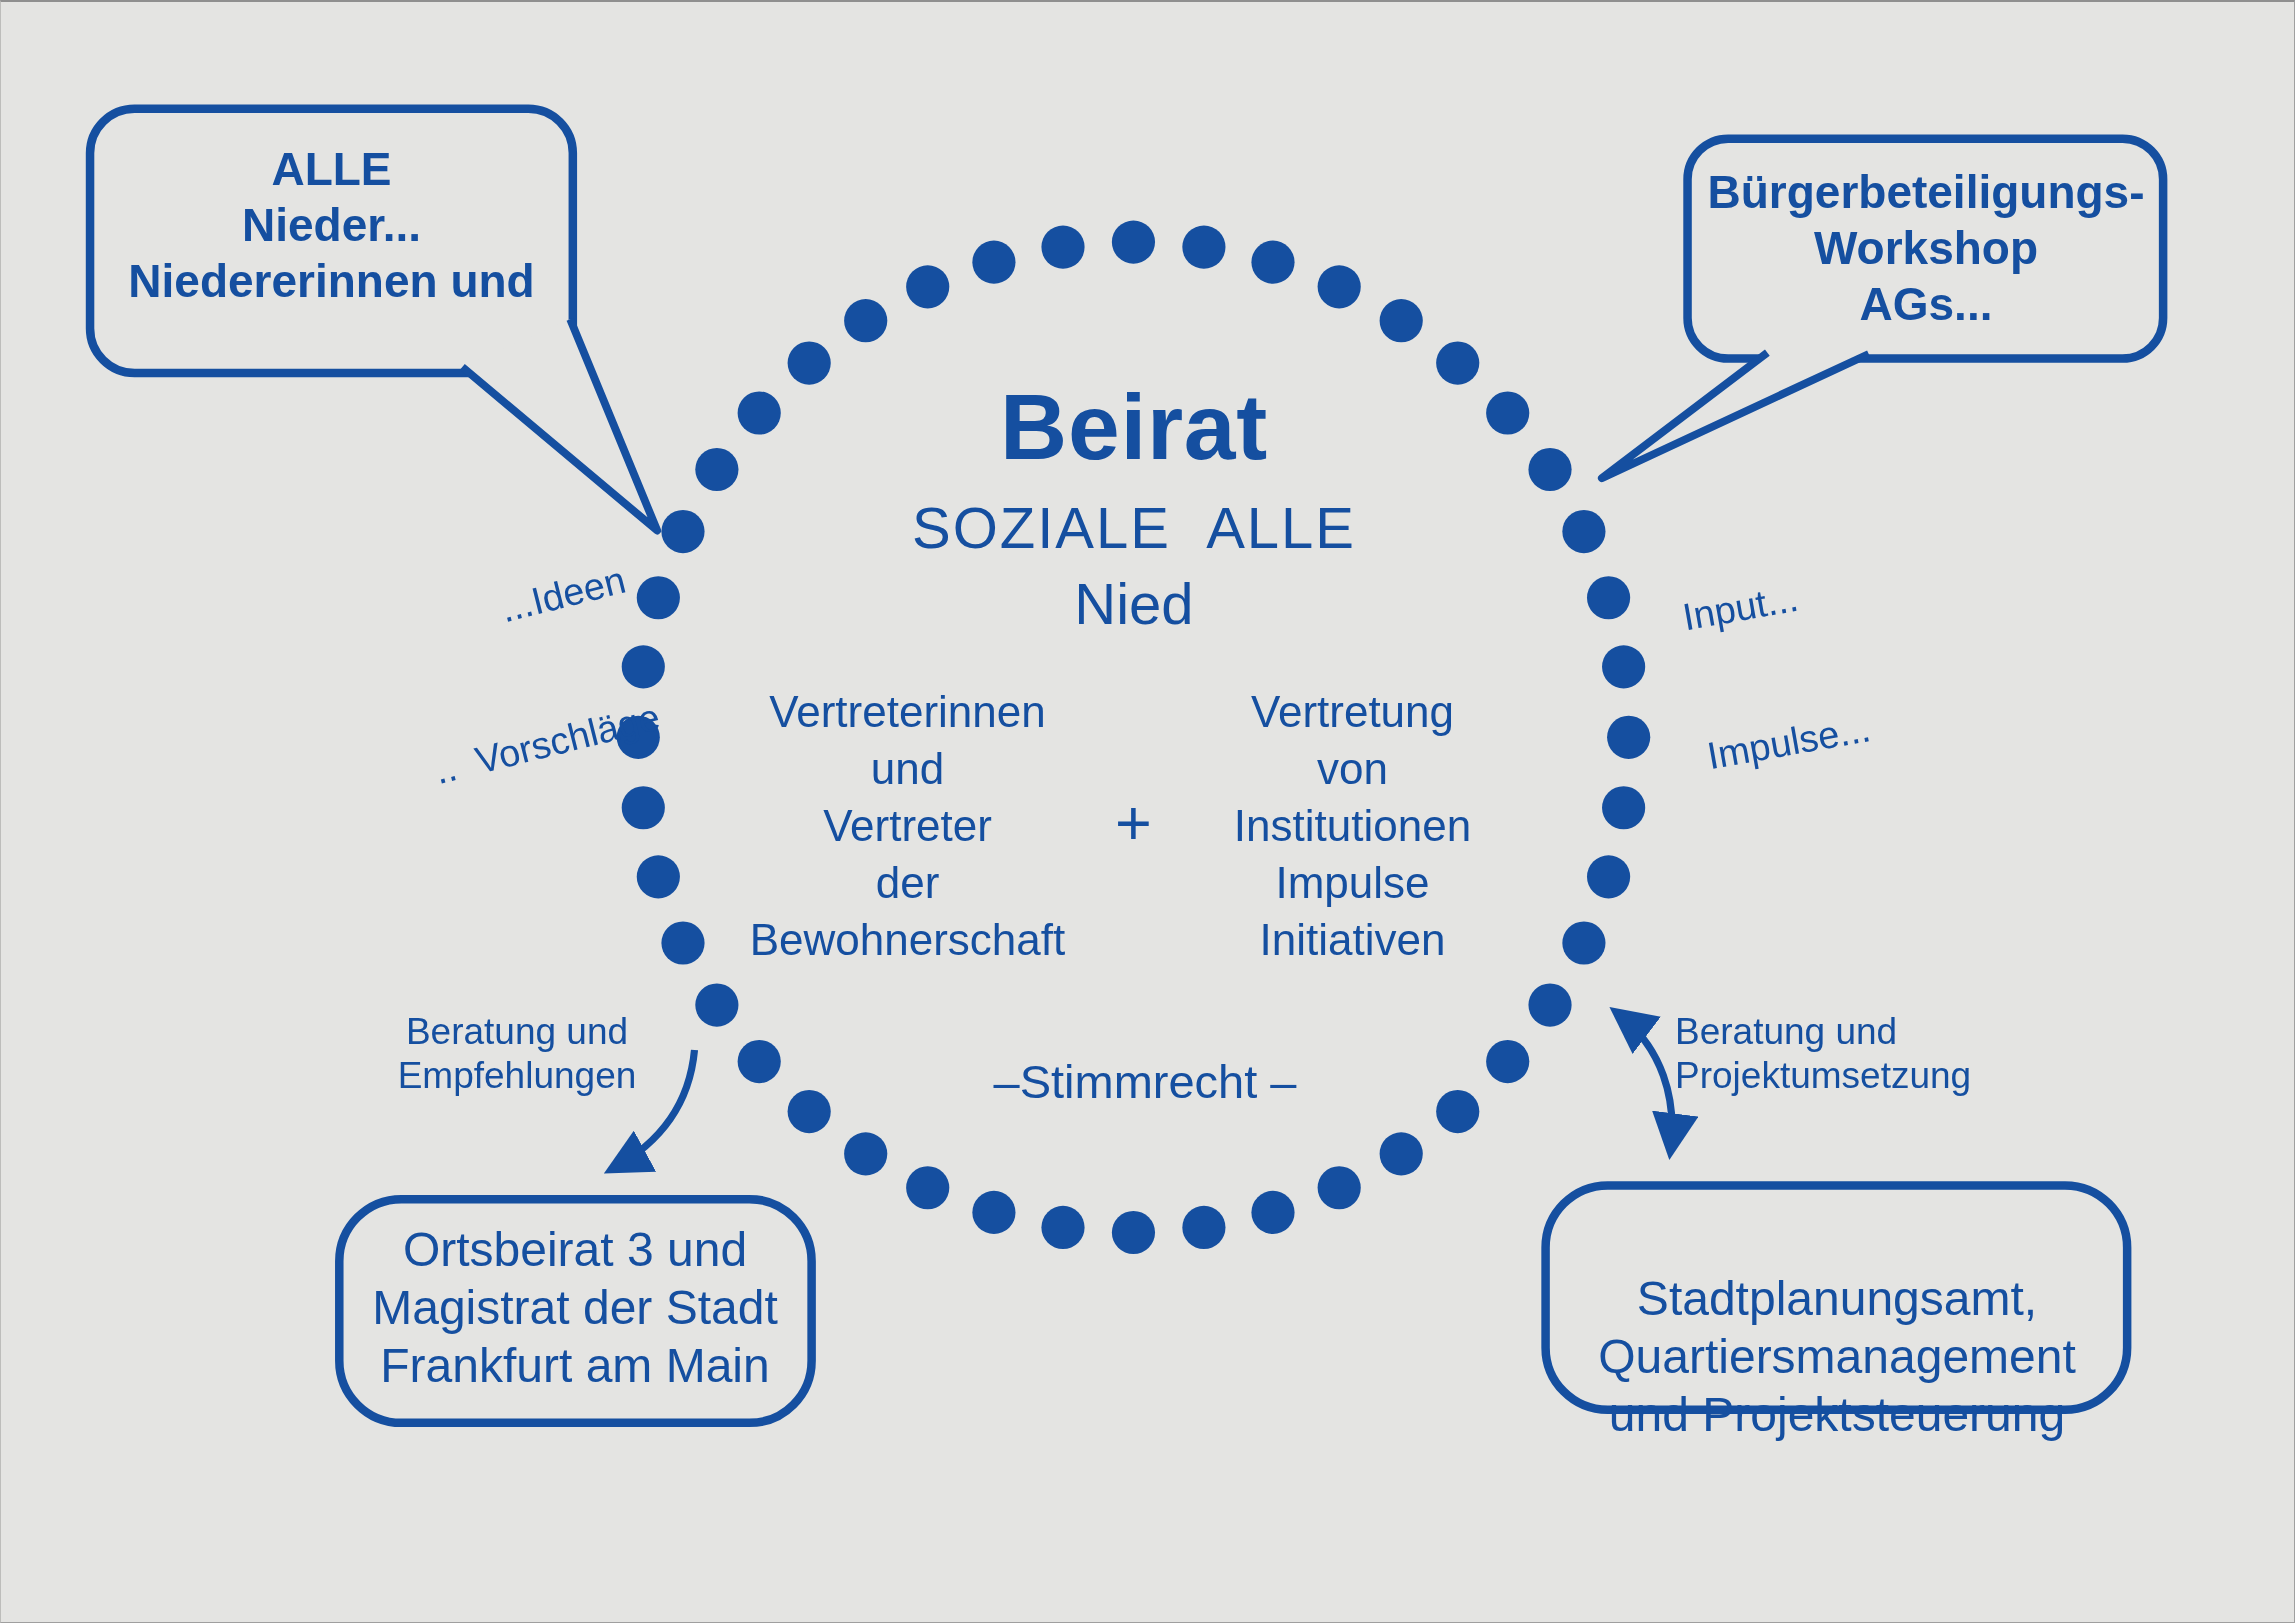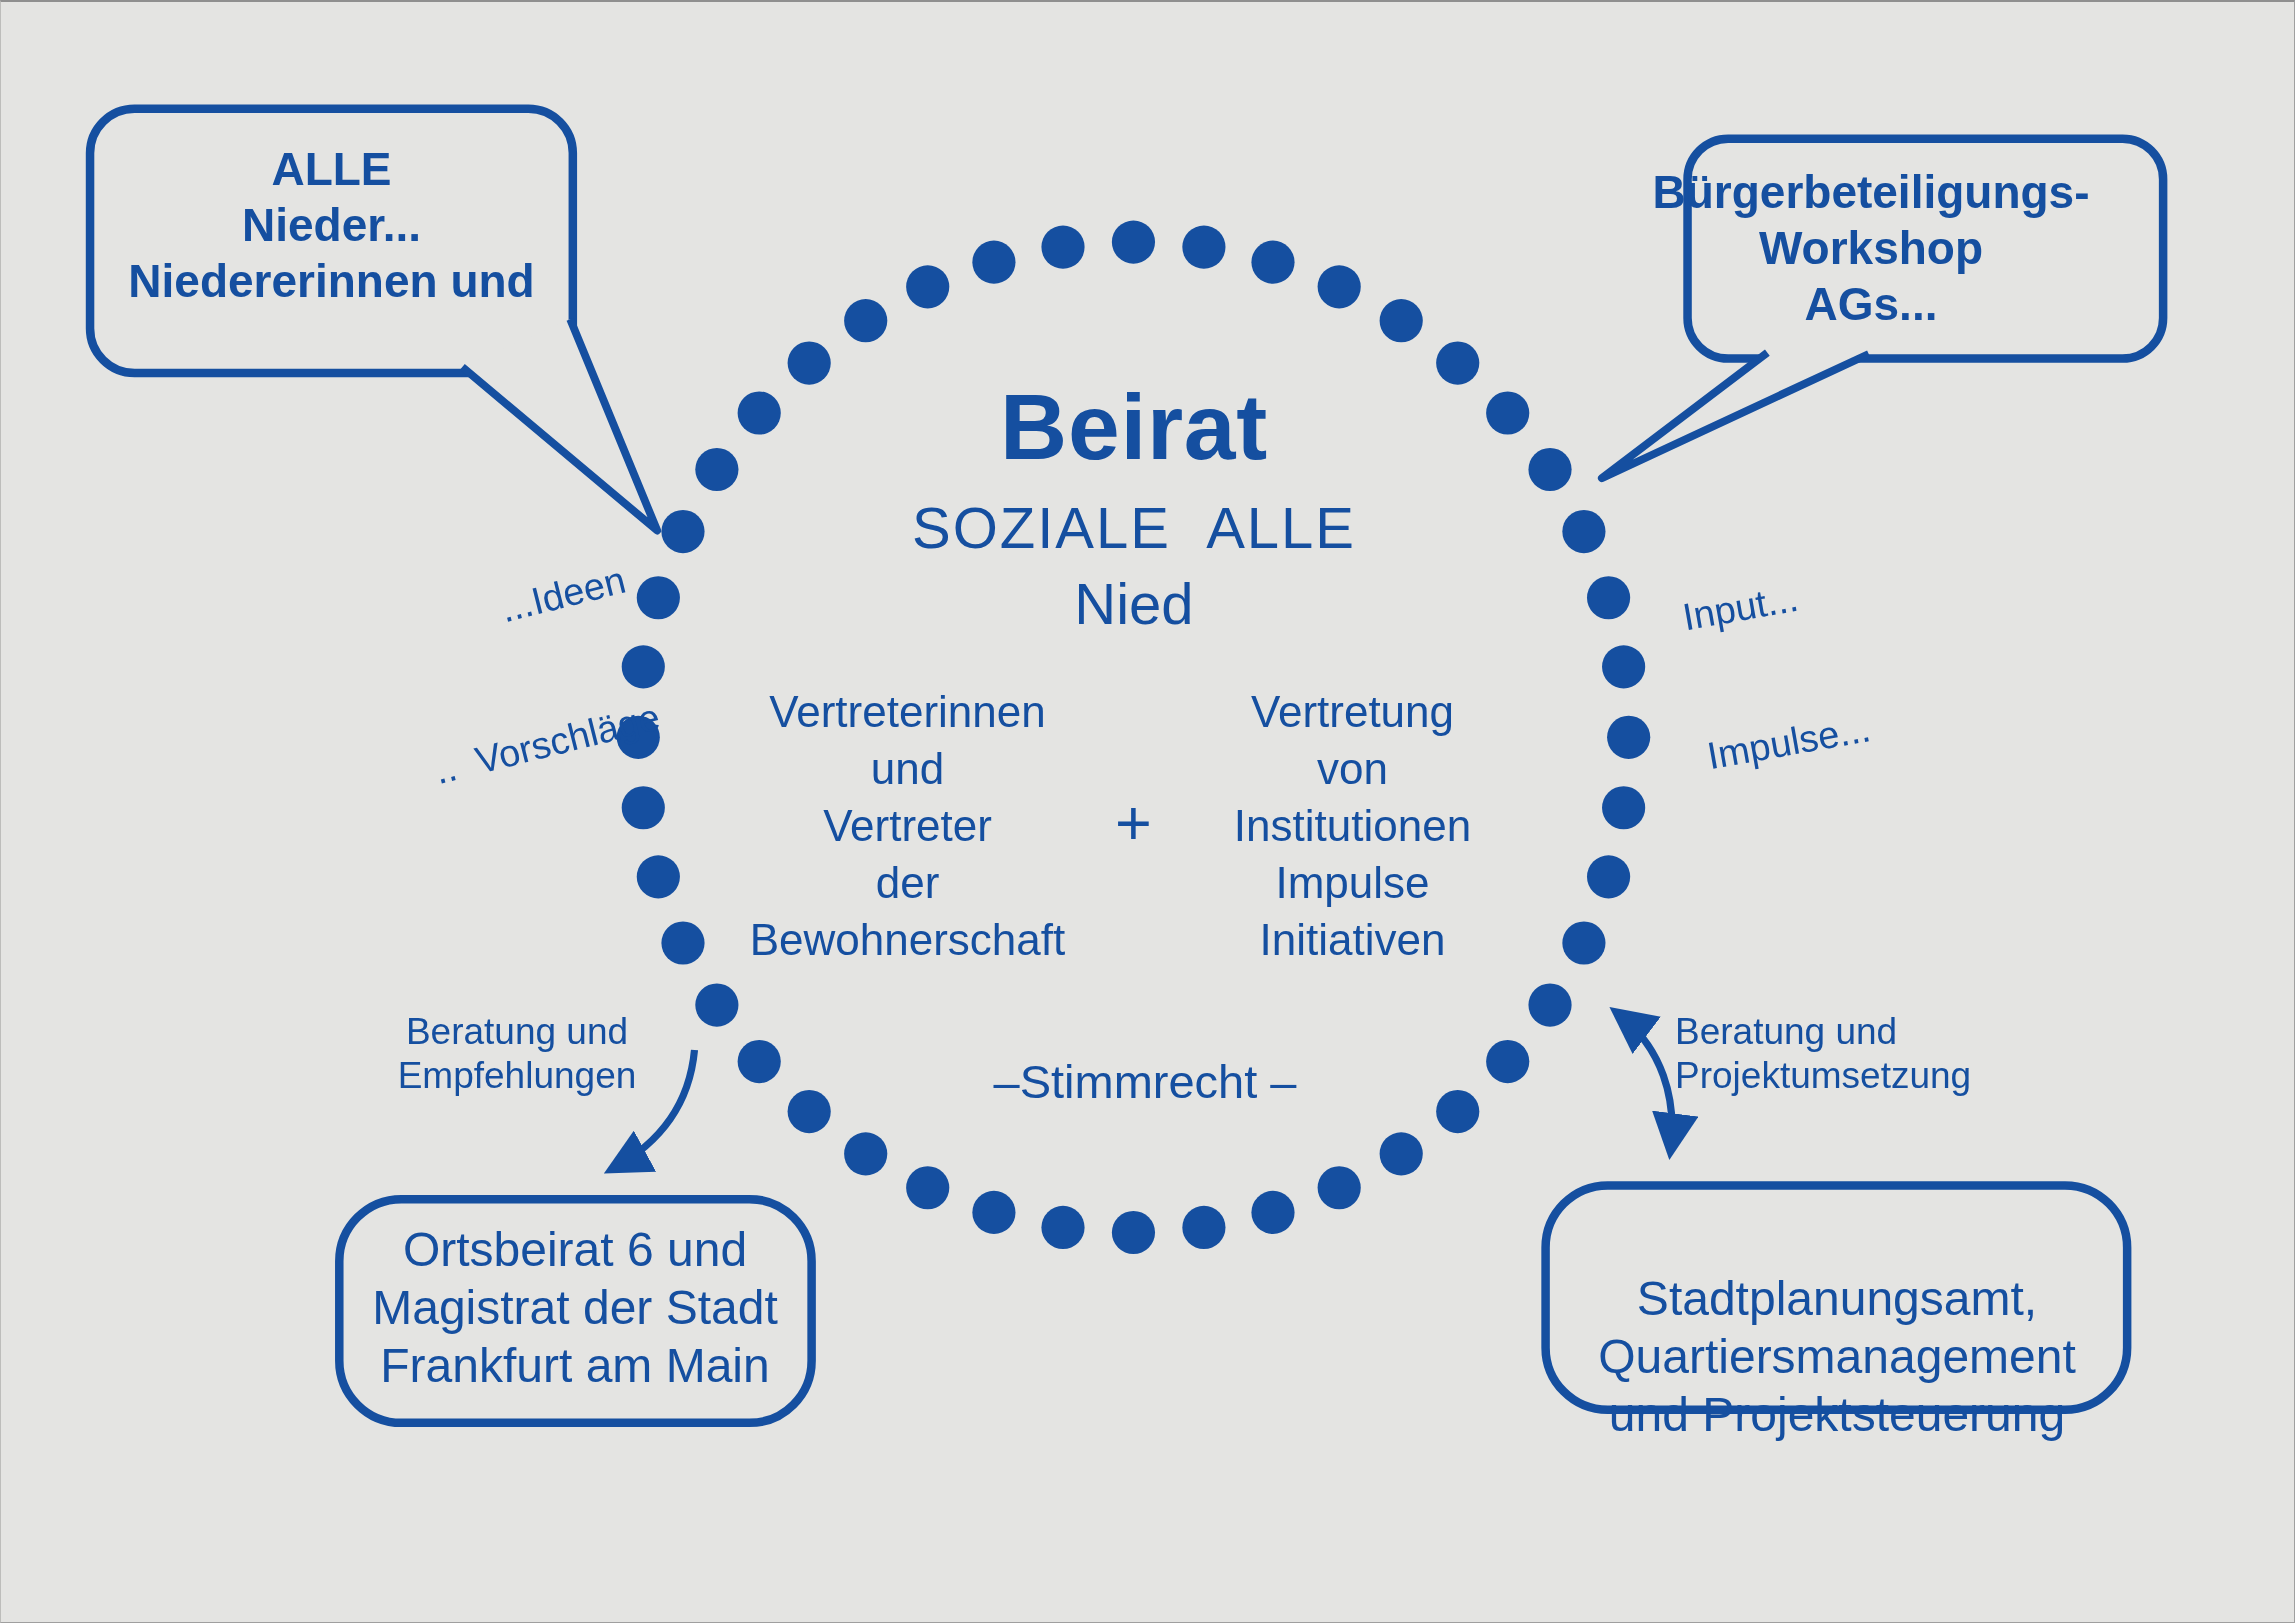--- a/index.html
+++ b/index.html
@@ -21,21 +21,21 @@
   }
   svg#shapes{position:absolute;left:0;top:0;width:2295px;height:1623px;}
   .txt{position:absolute;color:var(--blue);}
   .center{text-align:center;}
   .right{text-align:right;}
 
   .bubble-text{font-size:46px;line-height:56px;font-weight:700;}
   .box-text{font-size:48px;line-height:58px;font-weight:400;}
 
   #bubble-tl-text{left:89px;top:139px;width:483px;}
-  #bubble-tr-text{left:1632px;top:162px;width:476px;}
+  #bubble-tr-text{left:1687px;top:162px;width:476px;}
   #box-bl-text{left:338px;top:1219px;width:472px;}
   #box-br-text{left:1545px;top:1268px;width:582px;}
 
   #title-beirat{left:806px;top:376px;width:654px;font-size:93px;line-height:98px;font-weight:700;letter-spacing:0.7px;}
   #title-soziale{left:806px;top:493px;width:654px;font-size:58px;line-height:65px;letter-spacing:2px;word-spacing:0.35em;}
   #title-nied{left:806px;top:569px;width:654px;font-size:58px;line-height:65px;}
 
   .column{font-size:44px;line-height:57px;}
   #col-left{left:710px;top:681px;width:393px;}
   #col-right{left:1155px;top:681px;width:393px;}
@@ -173,21 +173,21 @@
     <div>Beratung und</div>
     <div>Empfehlungen</div>
   </div>
 
   <div class="txt small-note" id="note-right">
     <div>Beratung und</div>
     <div>Projektumsetzung</div>
   </div>
 
   <div class="txt box-text center" id="box-bl-text">
-    <div>Ortsbeirat 6 und</div>
+    <div>Ortsbeirat 3 und</div>
     <div>Magistrat der Stadt</div>
     <div>Frankfurt am Main</div>
   </div>
 
   <div class="txt box-text center" id="box-br-text">
     <div>Stadtplanungsamt,</div>
     <div>Quartiersmanagement</div>
     <div>und Projektsteuerung</div>
   </div>
 

